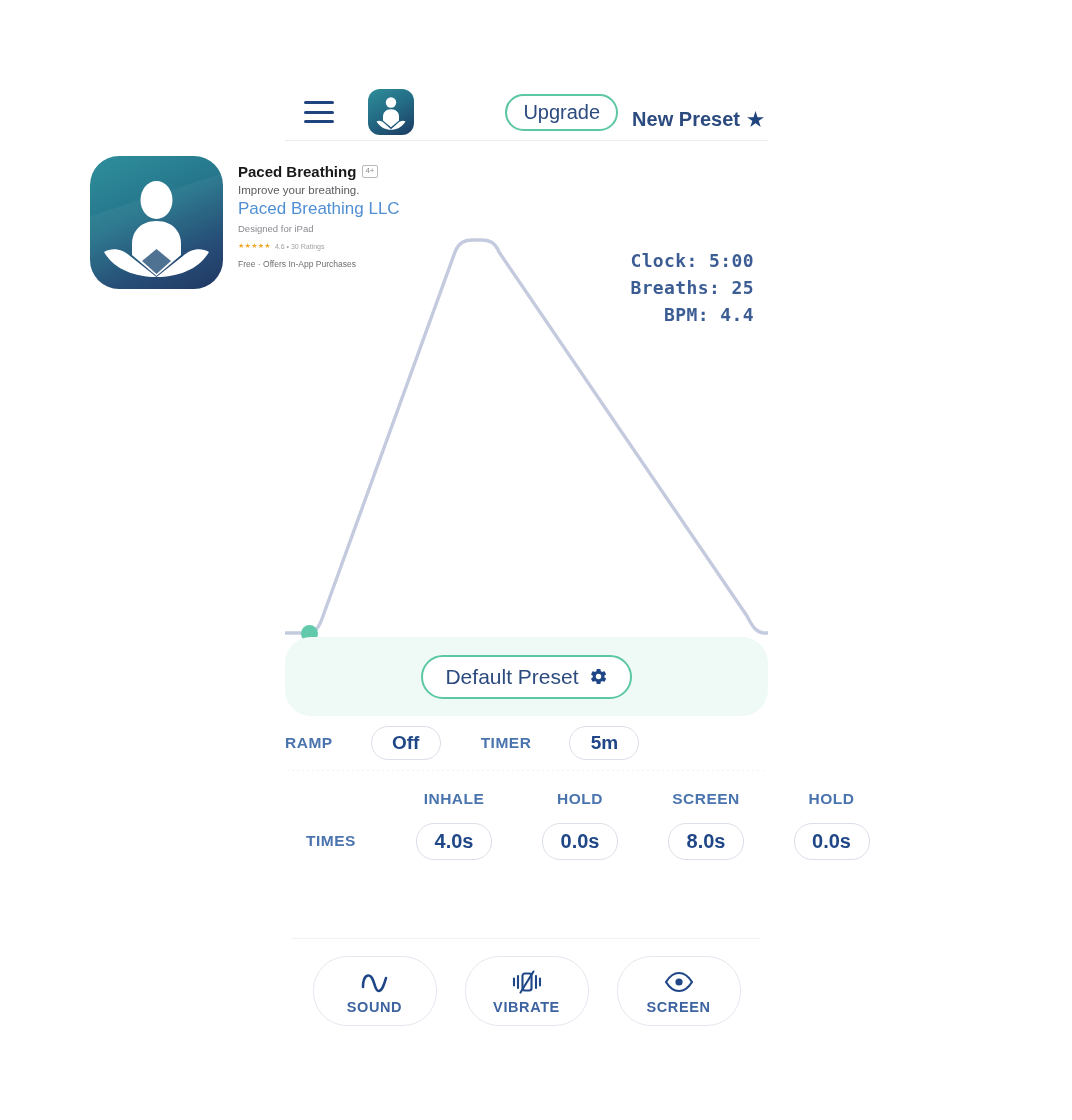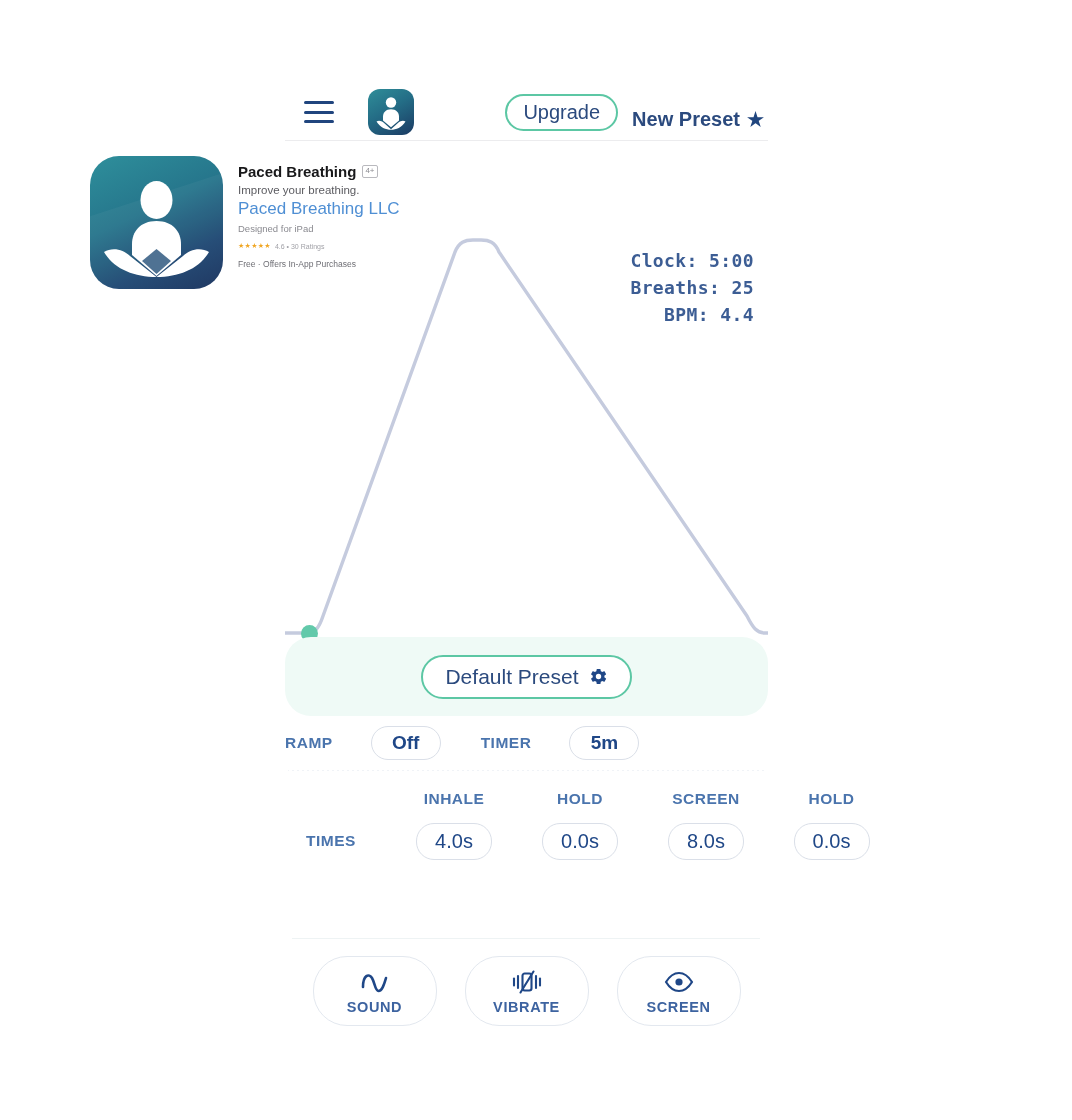--- a/index.html
+++ b/index.html
@@ -320,21 +320,21 @@
     letter-spacing: 0.5px;
   }
   .time-pill {
     border: 1px solid #dadfe8;
     background: #fff;
     border-radius: 18px;
     padding: 7px 0 8px;
     width: 74px;
     text-align: center;
     font-size: 20px;
-    font-weight: normal;
+    font-weight: bold;
     color: #1f4787;
     cursor: pointer;
     line-height: 1;
   }
 
   
   .bottom-divider {
     position: absolute;
     left: 292px;
     top: 938px;

